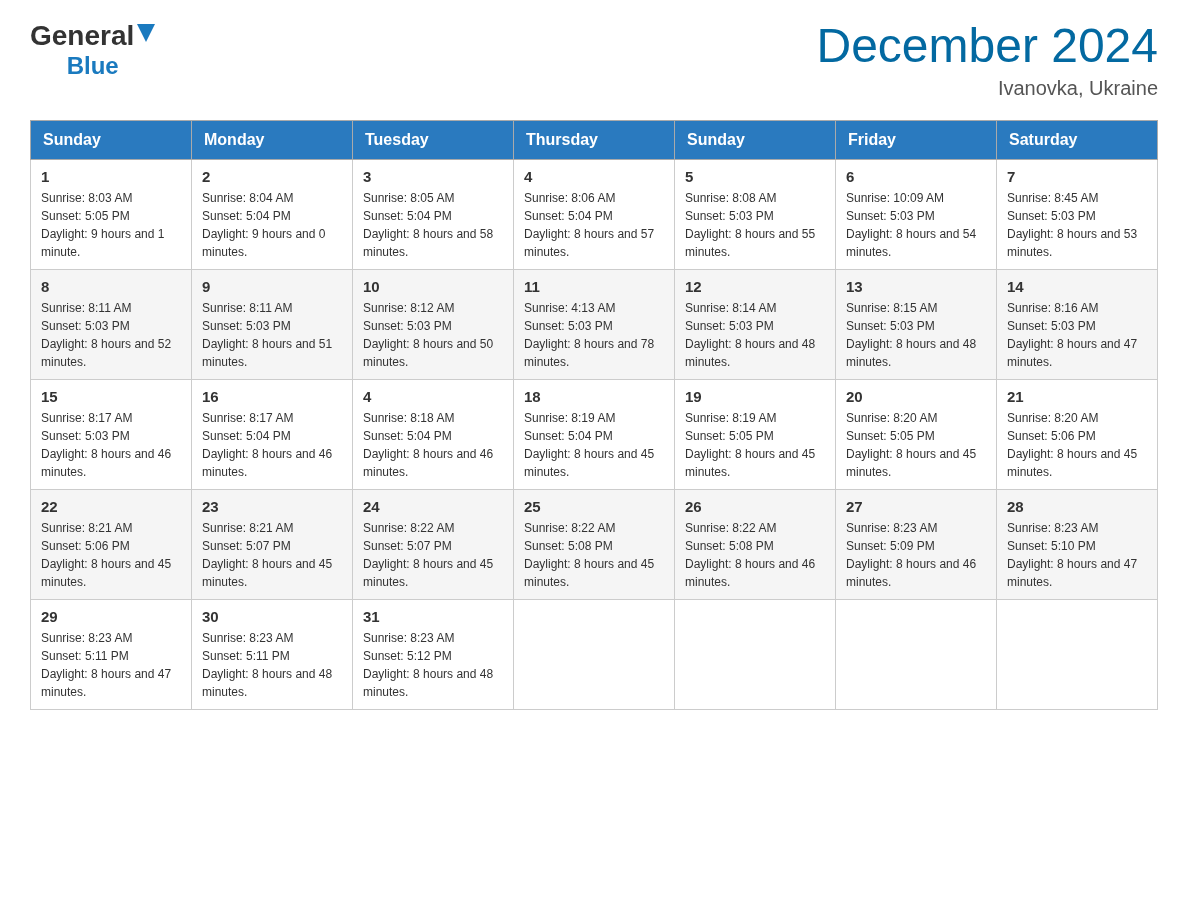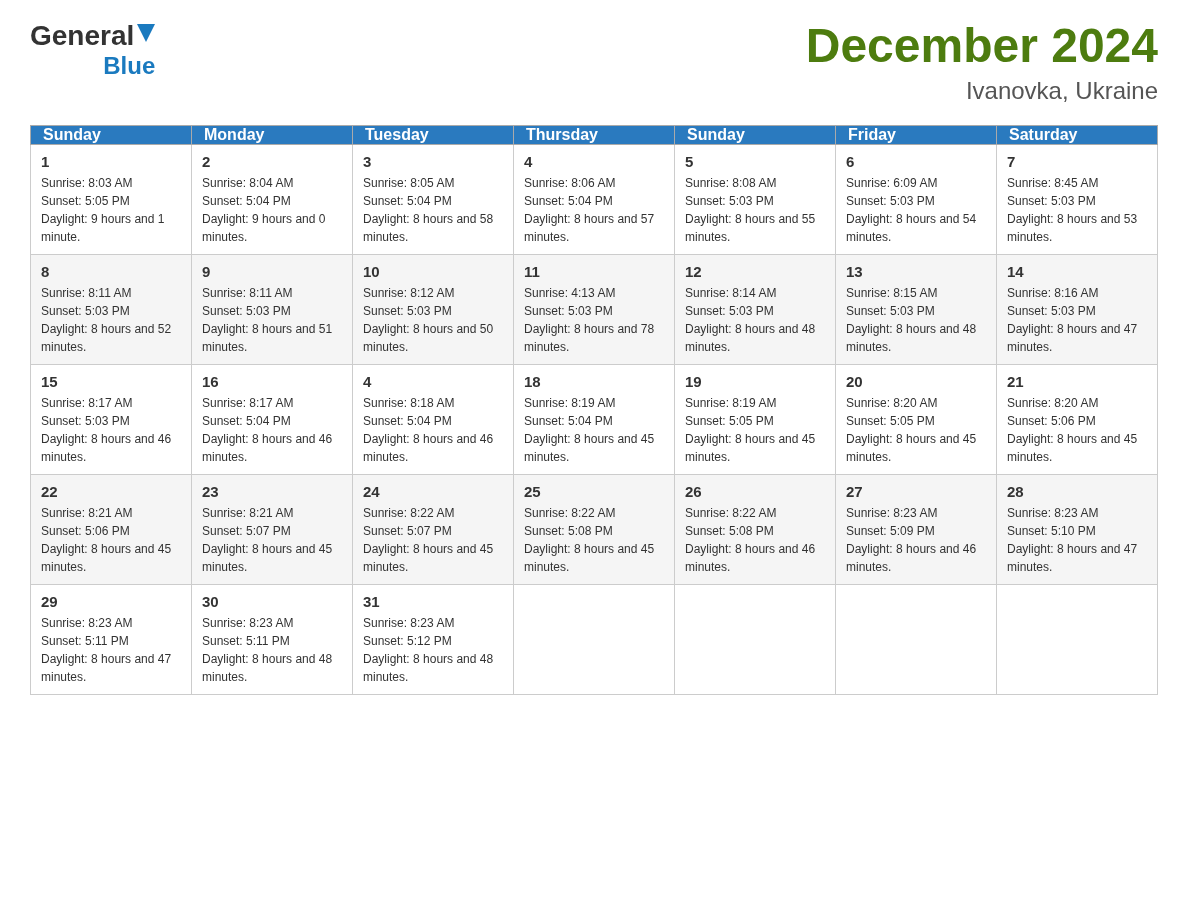--- a/index.html
+++ b/index.html
@@ -12,47 +12,47 @@
     }
     .header {
       display: flex;
       justify-content: space-between;
       align-items: flex-start;
       margin-bottom: 20px;
     }
     .logo {
       display: flex;
       flex-direction: column;
-      align-items: flex-end;
+      align-items: center;
     }
     .title-section {
       text-align: right;
     }
     .month-year {
       font-size: 48px;
-      font-weight: bold;
-      color: #4d7c0f;
+      font-weight: normal;
+      color: #0369a1;
       line-height: 1.1;
     }
     .location {
-      font-size: 24px;
+      font-size: 20px;
       color: #555;
       margin-top: 4px;
     }
     .calendar {
       width: 100%;
       border-collapse: collapse;
       border: 1px solid #aaa;
     }
     .calendar th {
       background-color: #2a7abf;
       color: #fff;
       font-size: 16px;
       font-weight: bold;
-      padding: 0 12px;
+      padding: 10px 12px;
       text-align: left;
       border: 1px solid #aaa;
     }
     .calendar td {
       vertical-align: top;
       padding: 8px 10px;
       border: 1px solid #ccc;
       width: calc(100% / 7);
       font-size: 13px;
       color: #333;
@@ -153,21 +153,21 @@
         <span class="day-number">5</span>
         <div class="day-info">
           <span>Sunrise: 8:08 AM</span><br>
           <span>Sunset: 5:03 PM</span><br>
           <span>Daylight: 8 hours and 55 minutes.</span>
         </div>
       </td>
         <td>
         <span class="day-number">6</span>
         <div class="day-info">
-          <span>Sunrise: 6:09 AM</span><br>
+          <span>Sunrise: 10:09 AM</span><br>
           <span>Sunset: 5:03 PM</span><br>
           <span>Daylight: 8 hours and 54 minutes.</span>
         </div>
       </td>
         <td>
         <span class="day-number">7</span>
         <div class="day-info">
           <span>Sunrise: 8:45 AM</span><br>
           <span>Sunset: 5:03 PM</span><br>
           <span>Daylight: 8 hours and 53 minutes.</span>

